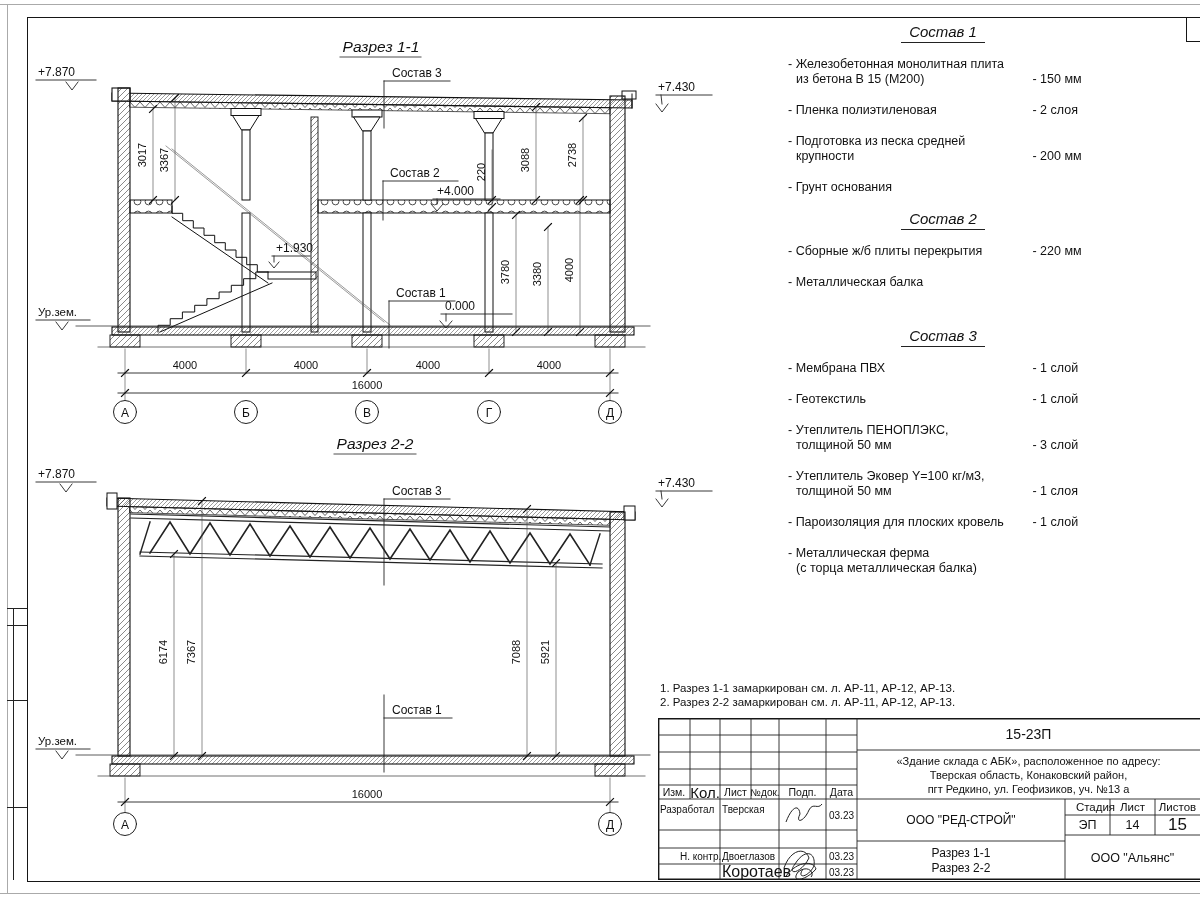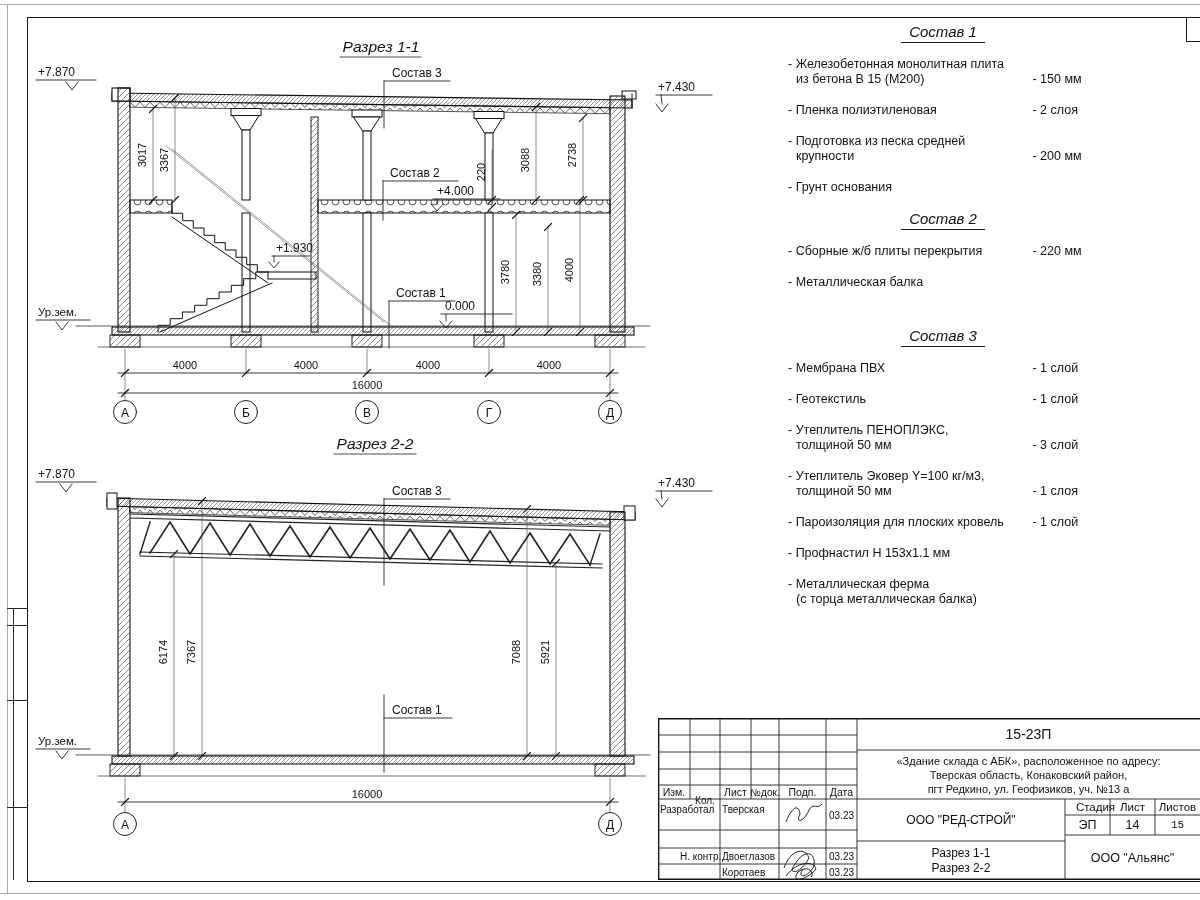--- a/index.html
+++ b/index.html
@@ -343,30 +343,30 @@
   <div class="mat-row">
         <div class="mat-name">- Утеплитель Эковер Y=100 кг/м3,
 толщиной 50 мм</div>
         <div class="mat-value">- 1 слоя</div>
       </div>
   <div class="mat-row">
         <div class="mat-name">- Пароизоляция для плоских кровель</div>
         <div class="mat-value">- 1 слой</div>
       </div>
   <div class="mat-row">
-        <div class="mat-name">- Профнастил Н 153х1.1 мм</div>
-        <div class="mat-value"></div>
-      </div>
-  <div class="mat-row">
         <div class="mat-name">- Металлическая ферма
 (с торца металлическая балка)</div>
         <div class="mat-value"></div>
       </div>
 </div>
 
+<div class="notes">
+  <div>1. Разрез 1-1 замаркирован см. л. АР-11, АР-12, АР-13.</div>
+  <div>2. Разрез 2-2 замаркирован см. л. АР-11, АР-12, АР-13.</div>
+</div>
 
 <div class="tb">
   <svg width="542" height="162" viewBox="0 0 542 162" style="position:absolute;left:0;top:0;">
     <g stroke="#161616" stroke-width="1.4" fill="none">
       <line x1="0" y1="0.7" x2="542" y2="0.7"></line>
           <line x1="0.7" y1="0" x2="0.7" y2="162"></line>
       <line x1="0" y1="161.3" x2="542" y2="161.3"></line>
     </g>
     <g stroke="#222" stroke-width="0.9" fill="none">
       <line x1="32" y1="0" x2="32" y2="81"></line>
@@ -421,31 +421,31 @@
       </div>
   <div class="cell" style="left:497px;top:81px;width:45px;height:16px;font-size:11.5px;">
         <span>Листов</span>
       </div>
   <div class="cell" style="left:407px;top:97px;width:45px;height:20px;font-size:12.5px;">
         <span>ЭП</span>
       </div>
   <div class="cell" style="left:452px;top:97px;width:45px;height:20px;font-size:12.5px;">
         <span>14</span>
       </div>
-  <div class="cell" style="left:497px;top:97px;width:45px;height:20px;font-size:11px;font-family:Liberation Mono, monospace;">
+  <div class="cell" style="left:497px;top:97px;width:45px;height:20px;font-size:17px;">
         <span>15</span>
       </div>
   <div class="cell" style="left:407px;top:117px;width:135px;height:45px;font-size:12.5px;">
         <span>ООО "Альянс"</span>
       </div>
 
   <div class="cell" style="left:0;top:67px;width:32px;height:14px;font-size:10.5px;border-radius:6px;">
         <span>Изм.</span>
       </div>
-  <div class="cell" style="left:32px;top:67px;width:30px;height:14px;font-size:10px;margin-top:8px;">
+  <div class="cell" style="left:32px;top:67px;width:30px;height:14px;font-size:15px;">
         <span>Кол.</span>
       </div>
   <div class="cell" style="left:62px;top:67px;width:31px;height:14px;font-size:10.5px;">
         <span>Лист</span>
       </div>
   <div class="cell" style="left:93px;top:67px;width:28px;height:14px;font-size:10px;">
         <span>№док.</span>
       </div>
   <div class="cell" style="left:121px;top:67px;width:47px;height:14px;font-size:10.5px;">
         <span>Подп.</span>
@@ -470,21 +470,21 @@
   <div class="cell" style="left:64px;top:131px;width:56px;height:14px;font-size:10px;justify-content:flex-start;">
         <span>Двоеглазов</span>
       </div>
   <div class="cell" style="left:168px;top:131px;width:31px;height:14px;font-size:10px;">
         <span>03.23</span>
       </div>
 
   <div class="cell" style="left:2px;top:147px;width:60px;height:14px;font-size:10px;justify-content:flex-start;margin-top:40px;">
         <span>ГИП</span>
       </div>
-  <div class="cell" style="left:64px;top:147px;width:36px;height:14px;font-size:10px;justify-content:flex-start;">
+  <div class="cell" style="left:64px;top:147px;width:36px;height:14px;font-size:16px;justify-content:flex-start;">
         <span>Коротаев</span>
       </div>
   <div class="cell" style="left:168px;top:147px;width:31px;height:14px;font-size:10px;">
         <span>03.23</span>
       </div>
 </div>
 
 </div>
 
 </body></html>

